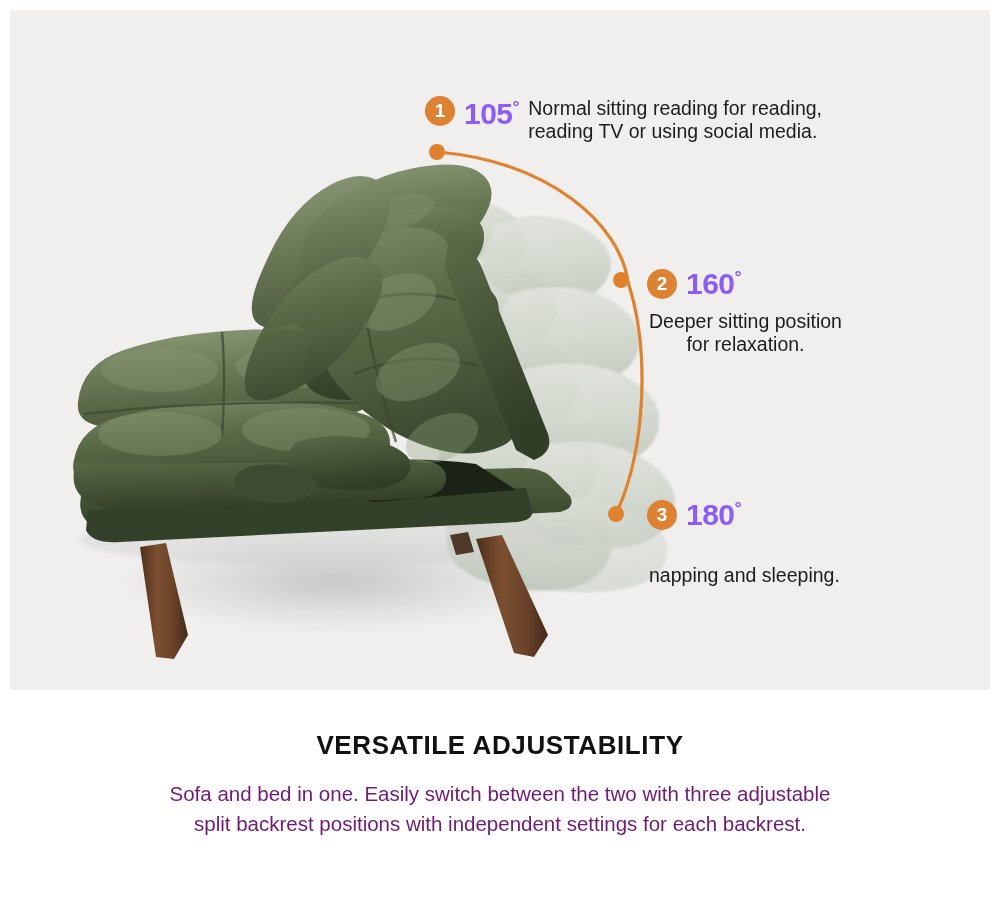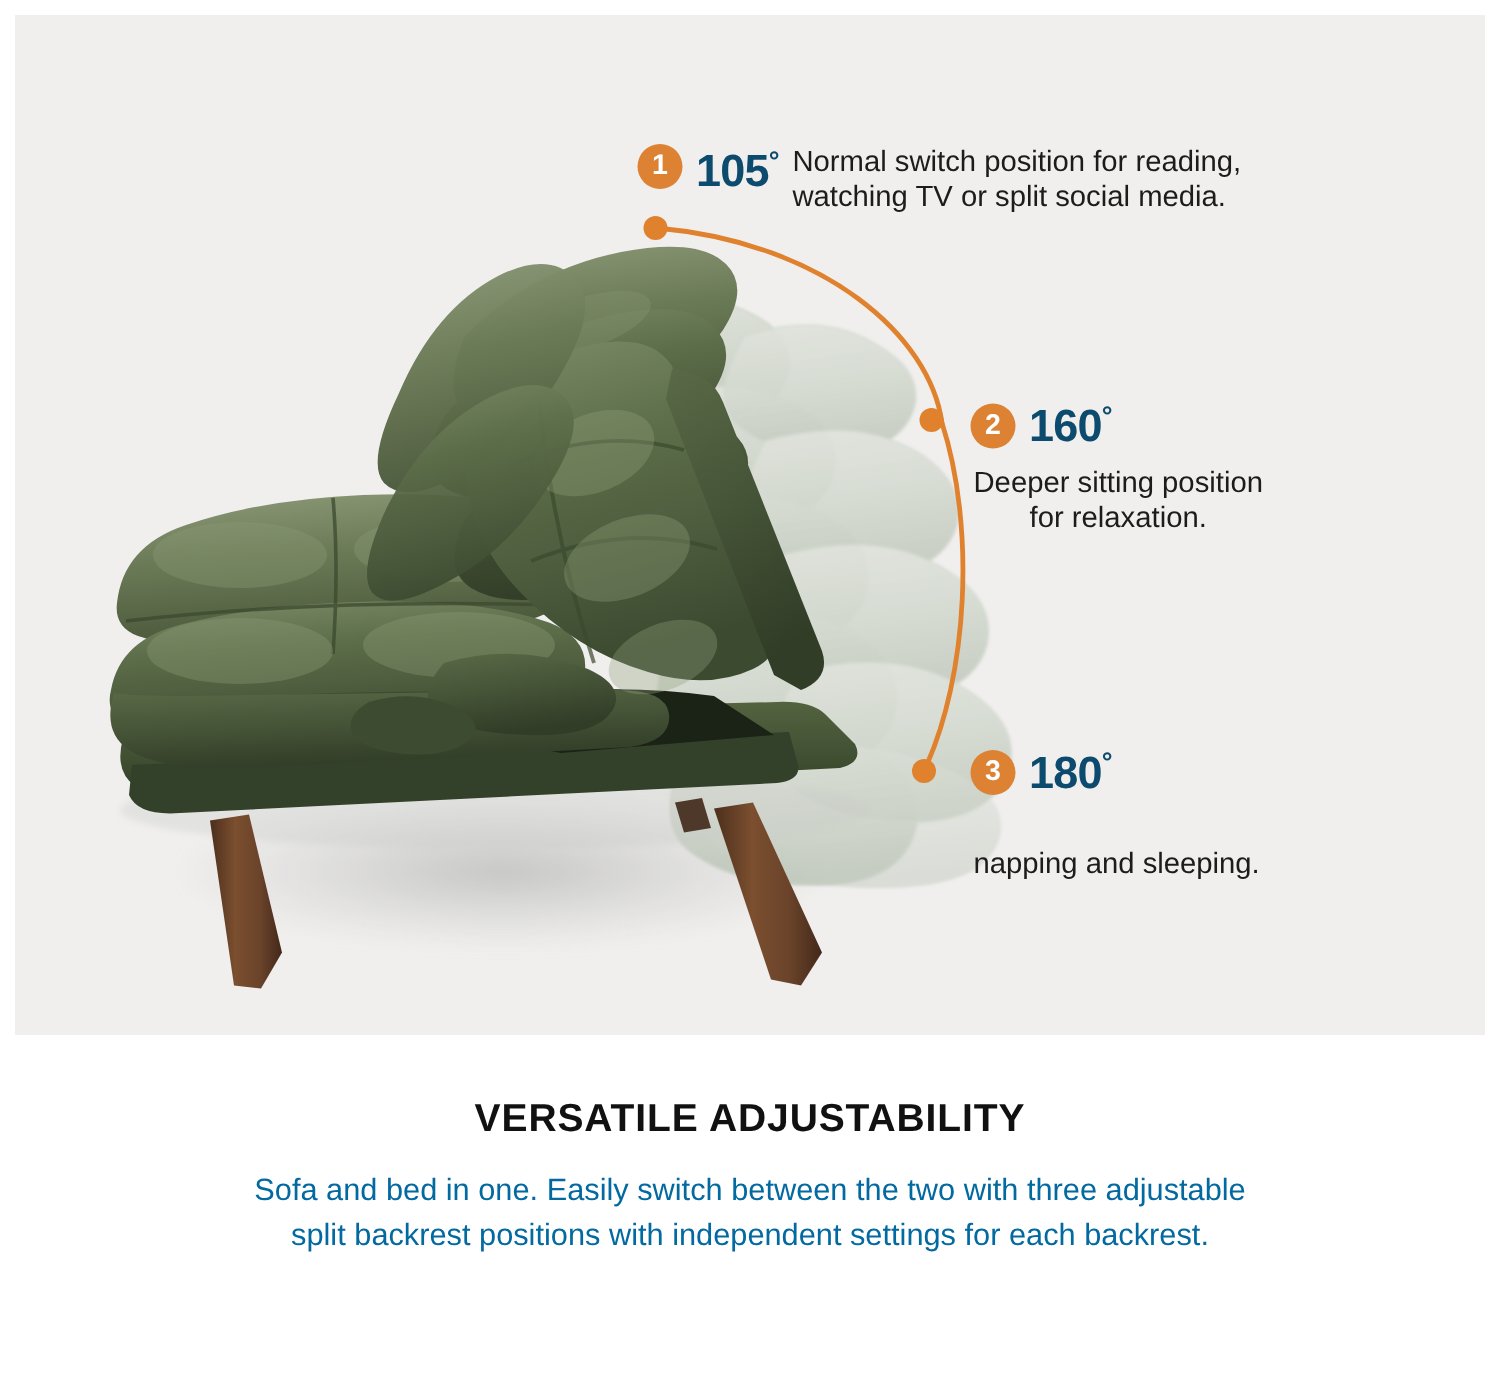--- a/index.html
+++ b/index.html
@@ -31,21 +31,21 @@
   
   .callout{ position:absolute; }
   .badge{
     width:30px; height:30px; border-radius:50%;
     background:#dd8133; color:#fff;
     font-size:19px; font-weight:bold; line-height:30px;
     text-align:center; flex:0 0 auto;
     font-family:"Liberation Sans", sans-serif;
   }
   .deg{
-    font-size:30px; font-weight:bold; color:#0c4a6e;
+    font-size:30px; font-weight:bold; color:#8b5cf6;
     letter-spacing:-.5px; line-height:1; white-space:nowrap;
   }
   .deg .sym{ font-size:18px; vertical-align:super; font-weight:bold; }
   .desc{
     font-size:19.5px; color:#1c1c1c; line-height:1.17;
     font-family:"Liberation Sans", sans-serif;
   }
 
   #callout-1{ left:415px; top:86px; display:flex; align-items:flex-start; gap:9px; }
   #callout-1 .deg{ margin-top:2px; }
@@ -56,21 +56,21 @@
   .c-head{ display:flex; align-items:center; gap:9px; }
   .c-body{ margin-top:11px; margin-left:2px;text-align:center; }
 
   
   #bottom{ position:absolute; left:0; top:700px; width:1000px; text-align:center; }
   #title{
     font-size:26px; font-weight:bold; color:#111;
     letter-spacing:.6px; margin-top:30px;
   }
   #body-text{
-    font-size:20.5px; color:#0369a1; line-height:1.46;
+    font-size:20.5px; color:#701a75; line-height:1.46;
     margin-top:18px;
   }
 </style>
 </head>
 <body>
 
 <div id="page">
 
   <div id="photo-panel">
     <div id="floor-shadow"></div>
@@ -208,22 +208,22 @@
       <path d="M618 272 C 640 340, 636 440, 606 504" fill="none" stroke="#e0812e" stroke-width="3.2" stroke-linecap="round"></path>
       <circle cx="427" cy="142" r="8" fill="#e0812e"></circle>
       <circle cx="611" cy="270" r="8" fill="#e0812e"></circle>
       <circle cx="606" cy="504" r="8" fill="#e0812e"></circle>
     </svg>
 
     <div id="callout-1" class="callout">
       <span class="badge">1</span>
       <span class="deg"><span>105</span><span class="sym">°</span></span>
       <span class="desc">
-        <span>Normal switch position for reading,</span><br>
-        <span>watching TV or split social media.</span>
+        <span>Normal sitting reading for reading,</span><br>
+        <span>reading TV or using social media.</span>
       </span>
     </div>
 
     <div id="callout-2" class="callout">
       <div class="c-head">
         <span class="badge">2</span>
         <span class="deg"><span>160</span><span class="sym">°</span></span>
       </div>
       <div class="c-body desc">
         <span>Deeper sitting position</span><br>

